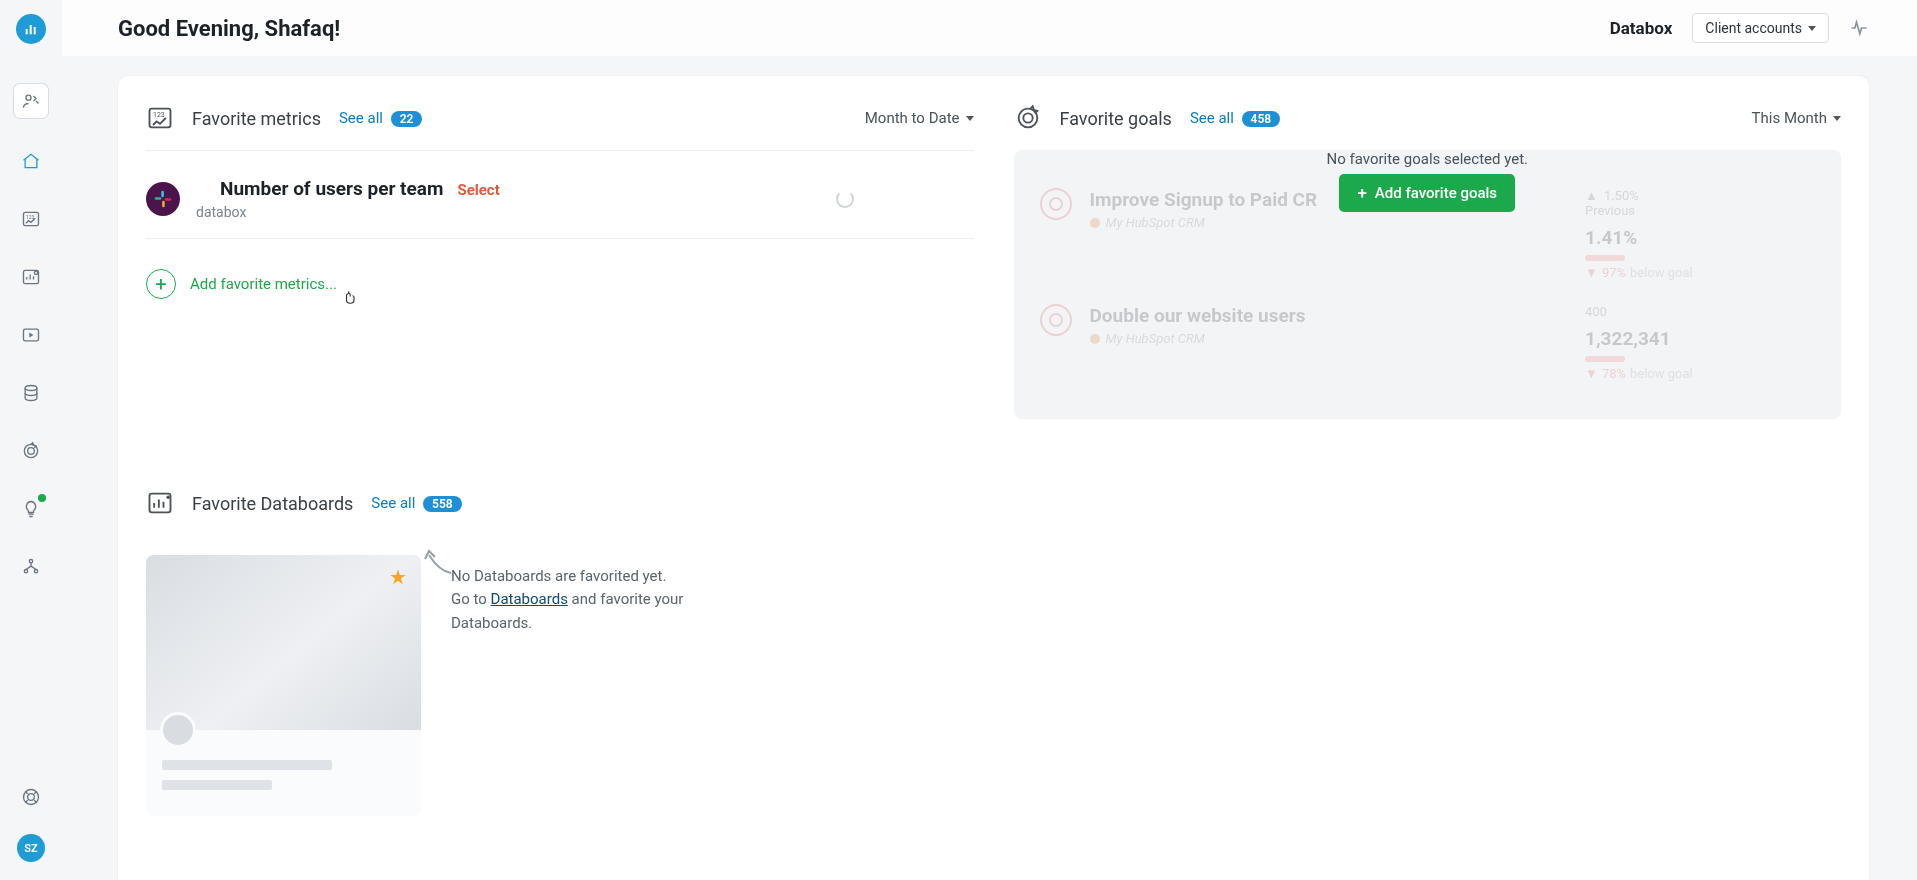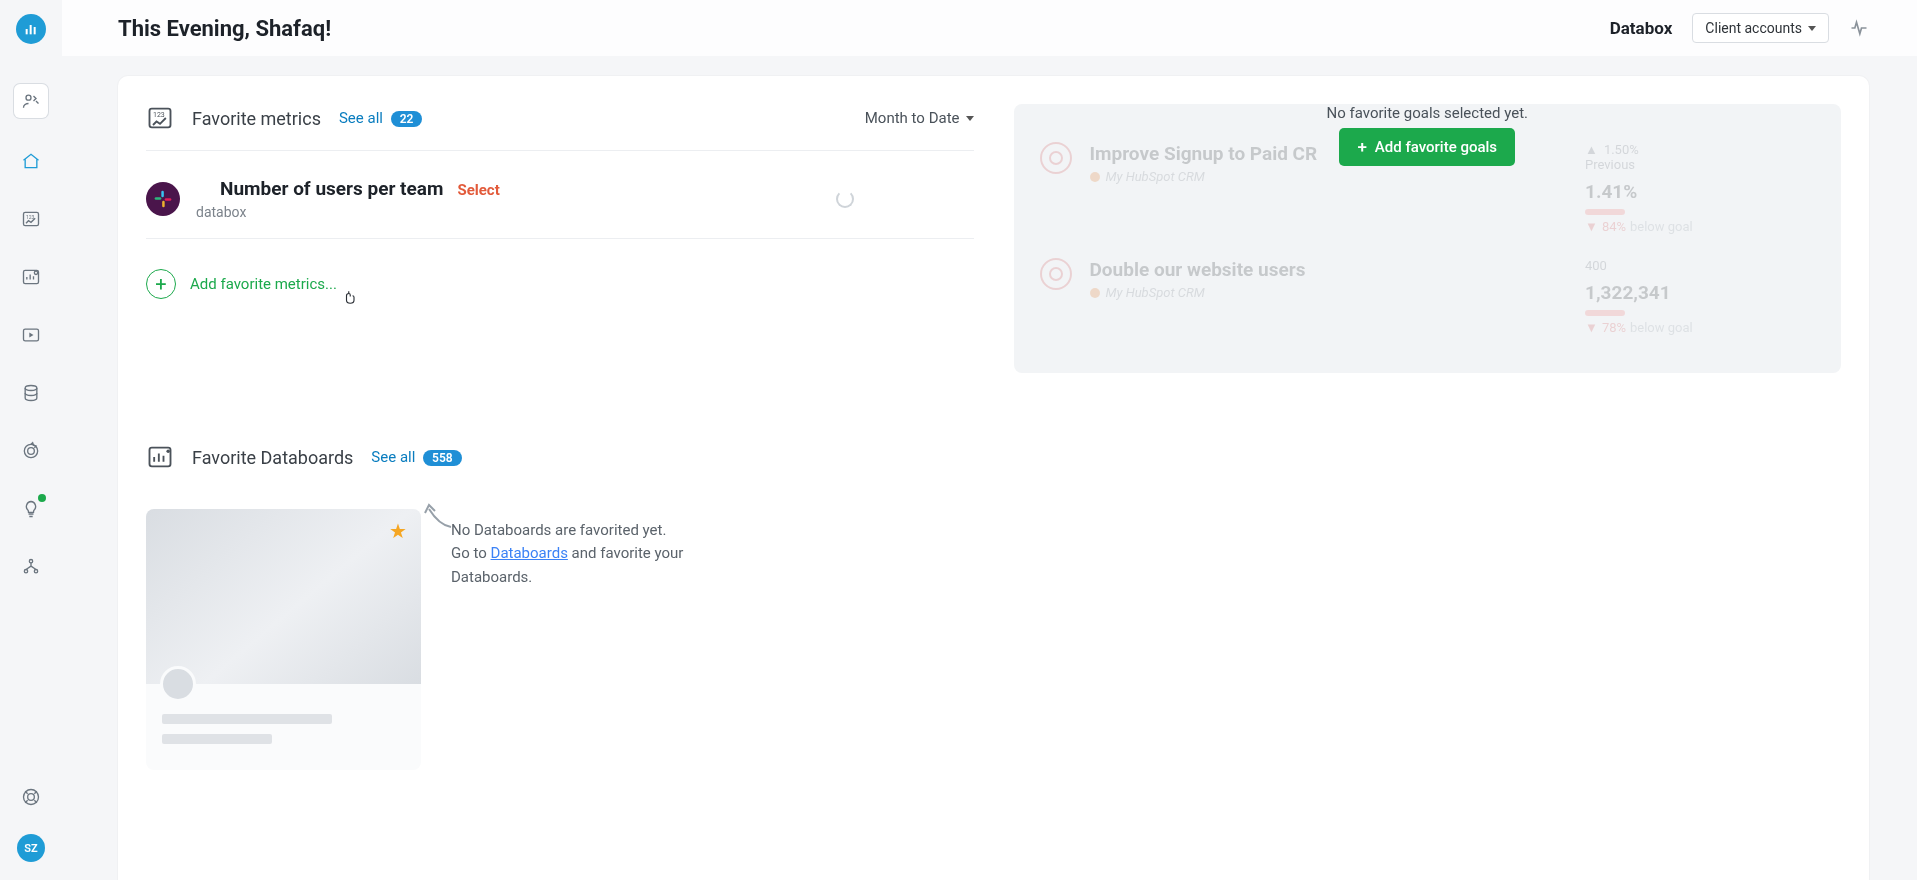--- a/index.html
+++ b/index.html
@@ -87,21 +87,21 @@
   .db-card { width:275px; border-radius:8px; overflow:hidden; background:#fafbfc;}
   .db-thumb { height:175px; background:linear-gradient(140deg,#d9dde2 0%,#eef0f3 55%,#d9dde2 100%); position:relative;}
   .star { position:absolute; top:10px; right:14px; color:#f5a623; font-size:20px;}
   .db-av { position:absolute; left:14px; bottom:-18px; width:36px; height:36px; border-radius:50%; background:#d9dde2; border:3px solid #fafbfc;}
   .db-lines { padding:30px 16px 16px 16px;}
   .skl { height:10px; background:#dfe2e6; border-radius:2px; margin-bottom:10px;}
   .skl.s1{ width:170px;} .skl.s2{ width:110px;}
   .arrow-note { padding-top:10px; color:#5b636b; font-size:15px; max-width:260px; line-height:1.55; position:relative;}
   .arrow-svg { position:absolute; left:-30px; top:-8px; width:34px; height:30px; color:#97a0a9;}
   .arrow-svg svg{ width:100%; height:100%; fill:none; stroke:currentColor; stroke-width:2;}
-  .arrow-note a { color:#3b82f6; text-decoration:underline; cursor:pointer;margin-top:39px;}
+  .arrow-note a { color:#0c4a6e; text-decoration:underline; cursor:pointer;margin-top:39px;}
 </style>
 </head>
 <body>
 
 <div class="rail">
   <div class="rail-logo">
     <svg viewBox="0 0 24 24">
         <rect x="4" y="12" width="3" height="8" fill="#fff"></rect>
         <rect x="10" y="6" width="3" height="14" fill="#fff"></rect>
         <rect x="16" y="9" width="3" height="11" fill="#fff"></rect>
@@ -179,21 +179,21 @@
           <circle cx="12" cy="12" r="9"></circle>
           <circle cx="12" cy="12" r="4"></circle>
           <path d="M5 5l3 3M19 5l-3 3M5 19l3-3M19 19l-3-3"></path>
         </svg>
     </div>
     <div class="rail-avatar">SZ</div>
   </div>
 </div>
 
 <div class="header">
-  <div class="header-title">This Evening, Shafaq!</div>
+  <div class="header-title">Good Evening, Shafaq!</div>
   <div class="header-right">
     <div class="brand">Databox</div>
     <div class="dd">
       <span>Client accounts</span>
       <span class="chev"></span>
     </div>
     <div class="pulse">
       <svg viewBox="0 0 24 24">
           <path d="M3 12h4l2-7 4 14 2-7h6"></path>
         </svg>
@@ -251,20 +251,38 @@
           <span class="add-text">Add favorite metrics...</span>
           <span class="cursor-img">
             <svg viewBox="0 0 24 24">
                 <path d="M9 3v3M9 6c-2 0-3 1-3 3v6c0 2 2 4 5 4s5-2 5-4v-4c0-1-1-2-2-2M9 6c1 0 2 1 2 2v2"></path>
               </svg>
           </span>
         </div>
       </div>
 
       <div class="col">
+        <div class="sec-head">
+          <span class="sec-icon">
+            <svg viewBox="0 0 24 24">
+                <circle cx="12" cy="12" r="8"></circle>
+                <circle cx="12" cy="12" r="4"></circle>
+                <path d="M14 4l2-2 1 3 3 1-2 2"></path>
+              </svg>
+          </span>
+          <span class="sec-title">Favorite goals</span>
+          <span class="link">
+            <span>See all</span>
+            <span class="pill">458</span>
+          </span>
+          <div class="sec-right">
+            <span>This Month</span>
+            <span class="chev"></span>
+          </div>
+        </div>
 
         <div class="goals-placeholder">
           <div class="ghost">
             <div class="gl-row">
               <div class="gl-ico"></div>
               <div>
                 <div class="gl-title">Improve Signup to Paid CR</div>
                 <div class="gl-sub">
                     <span class="dot"></span>
                     <span>My HubSpot CRM</span>
@@ -273,21 +291,21 @@
               <div class="gl-nums">
                 <div class="gl-small">
                     <span>▲</span>
                     <span>1.50%</span>
                   </div>
                 <div class="gl-small">Previous</div>
                 <div class="gl-big">1.41%</div>
                 <div class="bar"></div>
                 <div class="below">
                     <span>▼</span>
-                    <span>84%</span>
+                    <span>97%</span>
                     <span class="lbl">below goal</span>
                   </div>
               </div>
             </div>
             <div class="gl-row">
               <div class="gl-ico"></div>
               <div>
                 <div class="gl-title">Double our website users</div>
                 <div class="gl-sub">
                     <span class="dot"></span>

